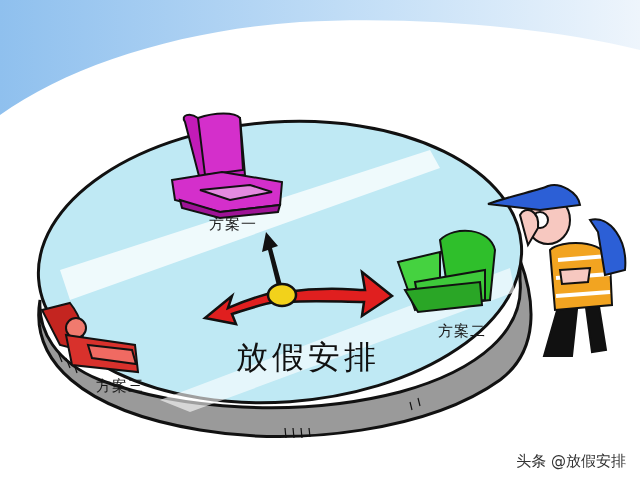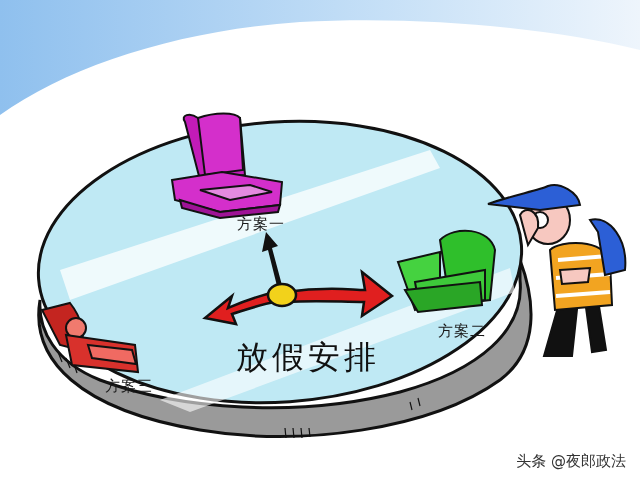--- a/index.html
+++ b/index.html
@@ -100,19 +100,19 @@
     </g>
     <path d="M590,220 C610,215 628,240 625,270 L605,275 L598,232 Z" fill="#2c5fd6"></path>
     <ellipse cx="548" cy="220" rx="22" ry="24" fill="#f7c8c0"></ellipse>
     <path d="M488,204 C510,196 540,190 548,186 C560,182 578,192 580,205 L540,210 Z" fill="#2c5fd6"></path>
     <circle cx="540" cy="220" r="8" fill="#fff"></circle>
     <path d="M520,215 C525,205 540,210 538,228 L528,245 Z" fill="#f7c8c0"></path>
     <path d="M560,270 L590,268 L588,282 L562,284 Z" fill="#f7c8c0"></path>
   </g>
 </svg>
 
-<div class="label" style="left:209px; top:215px;margin-left:28px;">方案一</div>
+<div class="label" style="left:209px; top:215px;">方案一</div>
 <div class="label" style="left:438px; top:322px;">方案二</div>
-<div class="label" style="left:105px; top:377px;">方案三</div>
+<div class="label" style="left:96px; top:377px;">方案三</div>
 
 <div class="title">放假安排</div>
 
-<div class="watermark">头条 @夜郎政法</div>
+<div class="watermark">头条 @放假安排</div>
 
 </body></html>

